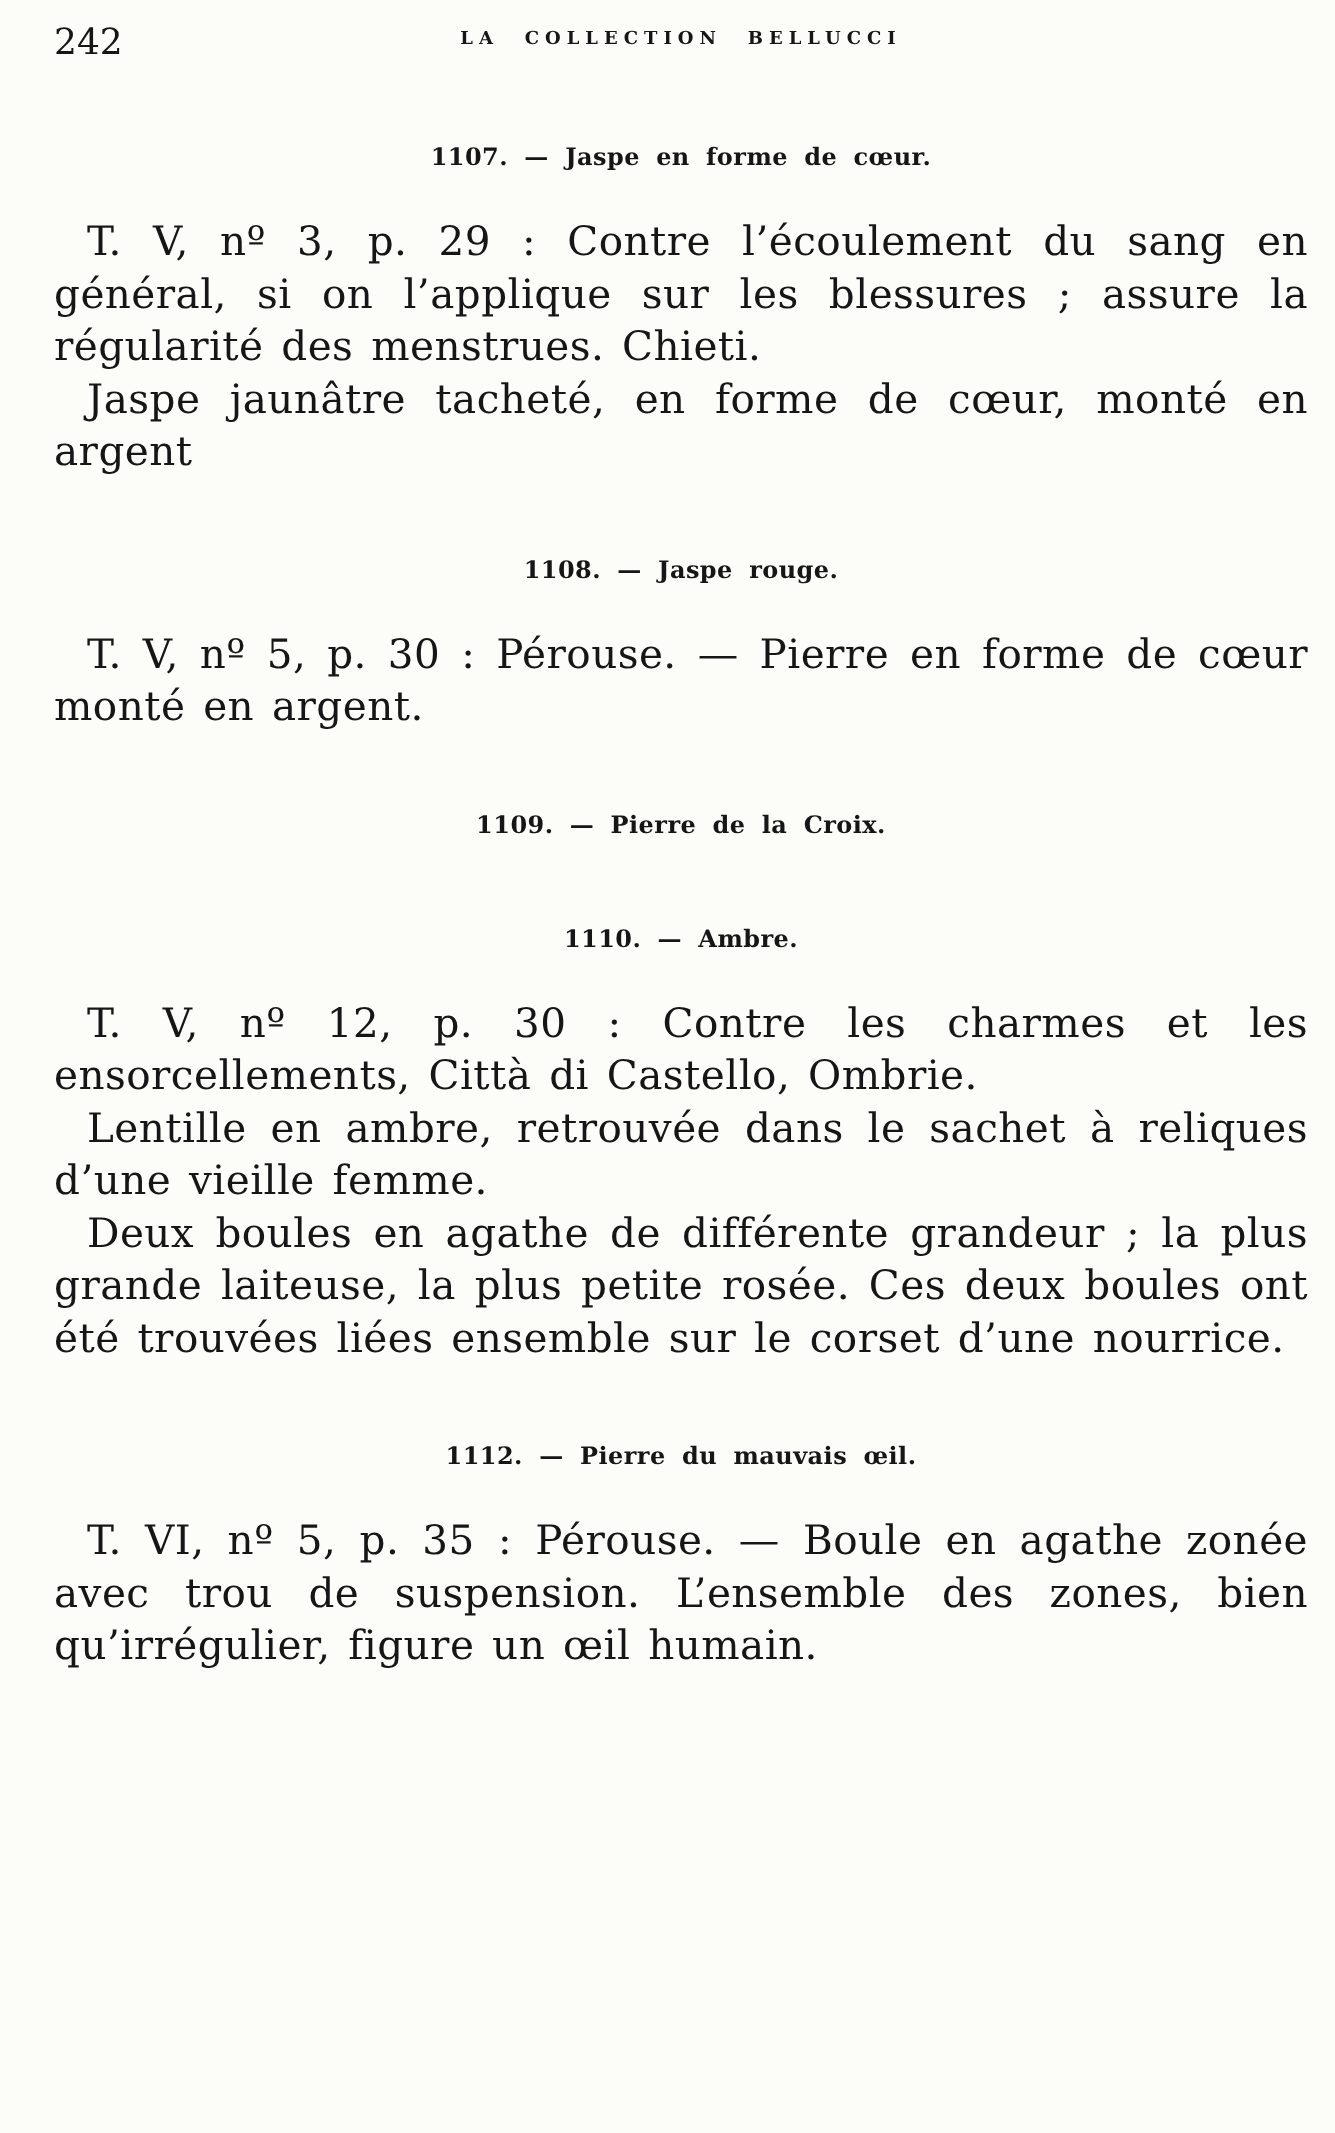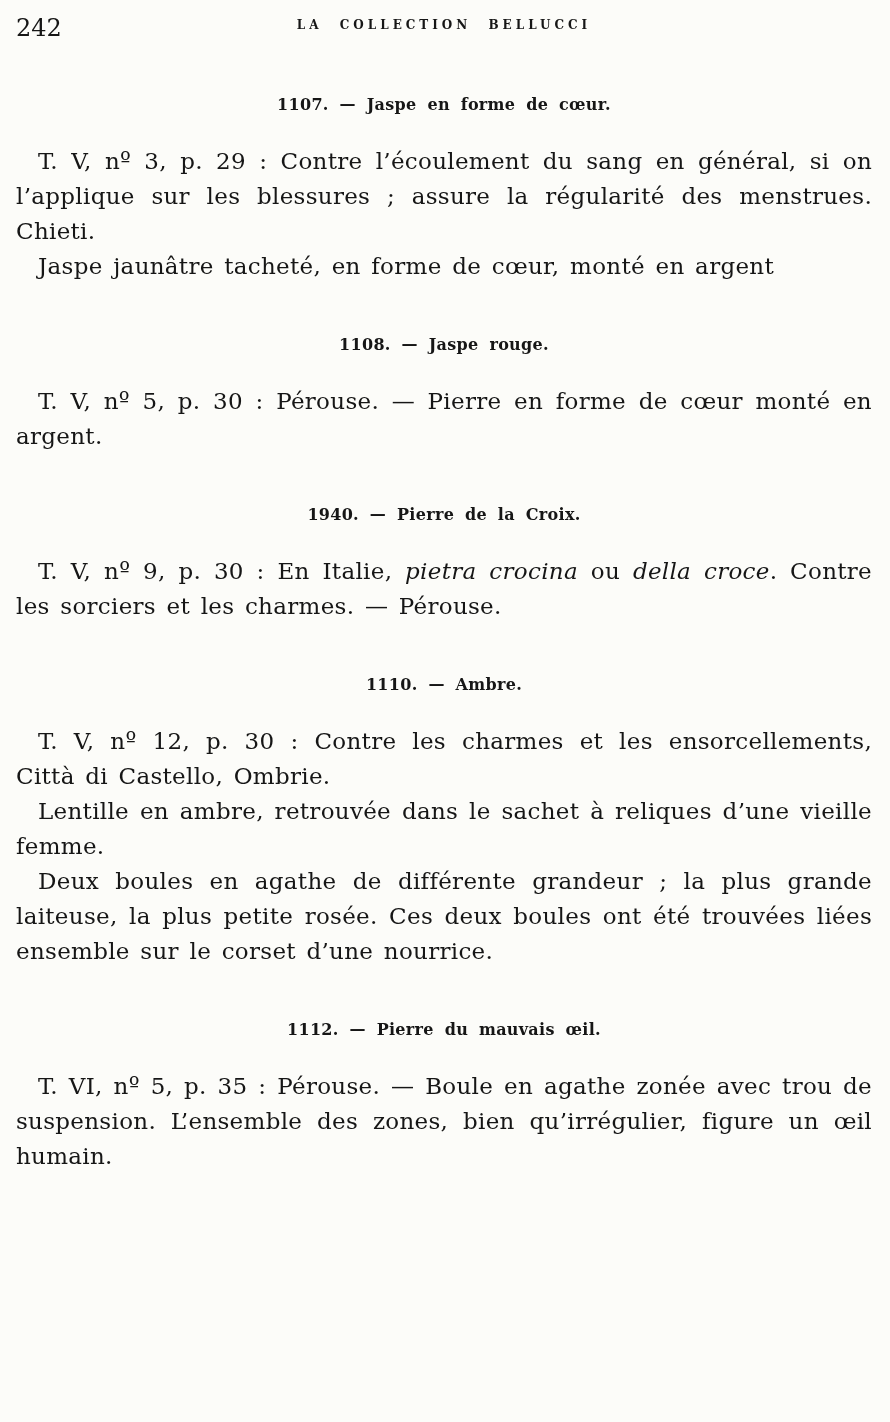--- a/index.html
+++ b/index.html
@@ -6,21 +6,21 @@
   html, body { margin: 0; padding: 0; }
   body {
     width: 890px;
     height: 1422px;
     overflow: hidden;
     background: #fcfcf9;
     color: #161616;
     font-family: "DejaVu Serif", "Liberation Serif", serif;
   }
   .page {
-    padding: 14px 18px 0 16px;
+    padding: 14px 18px 0 36px;
     width: 100%;
     height: 100%;
   }
   .page-header {
     position: relative;
     height: 30px;
   }
   .page-number {
     font-size: 24px;
     line-height: 28px;
@@ -40,21 +40,21 @@
     font-size: 16px;
     font-weight: 700;
     text-align: center;
     margin: 46px 0 24px 0;
     line-height: 30px;
     word-spacing: 5px;
     letter-spacing: 0.3px;
   }
   .para {
     margin: 0;
-    font-size: 23px;
+    font-size: 27px;
     line-height: 35px;
     text-align: justify;
     text-indent: 22px;
     letter-spacing: 0.3px;
     word-spacing: 3px;
   }
   .it { font-style: italic; }
 </style>
 </head>
 <body>
@@ -74,23 +74,22 @@
   </section>
 
   <section class="entry">
     <h2 class="entry-heading">1108. — Jaspe rouge.</h2>
     <div class="entry-paragraphs">
           <p class="para"><span>T. V, nº 5, p. 30 : Pérouse. — Pierre en forme de cœur monté en argent.</span></p>
         </div>
   </section>
 
   <section class="entry">
-    <h2 class="entry-heading">1940. — Pierre de la Croix.</h2>
+    <h2 class="entry-heading">1109. — Pierre de la Croix.</h2>
     <div class="entry-paragraphs">
-          <p class="para"><span>T. V, nº 9, p. 30 : En Italie, </span><span class="it">pietra crocina</span><span> ou </span><span class="it">della croce</span><span>. Contre les sorciers et les charmes. — Pérouse.</span></p>
         </div>
   </section>
 
   <section class="entry">
     <h2 class="entry-heading">1110. — Ambre.</h2>
     <div class="entry-paragraphs">
           <p class="para"><span>T. V, nº 12, p. 30 : Contre les charmes et les ensorcellements, Città di Castello, Ombrie.</span></p>
           <p class="para"><span>Lentille en ambre, retrouvée dans le sachet à reliques d’une vieille femme.</span></p>
         </div>
   </section>

